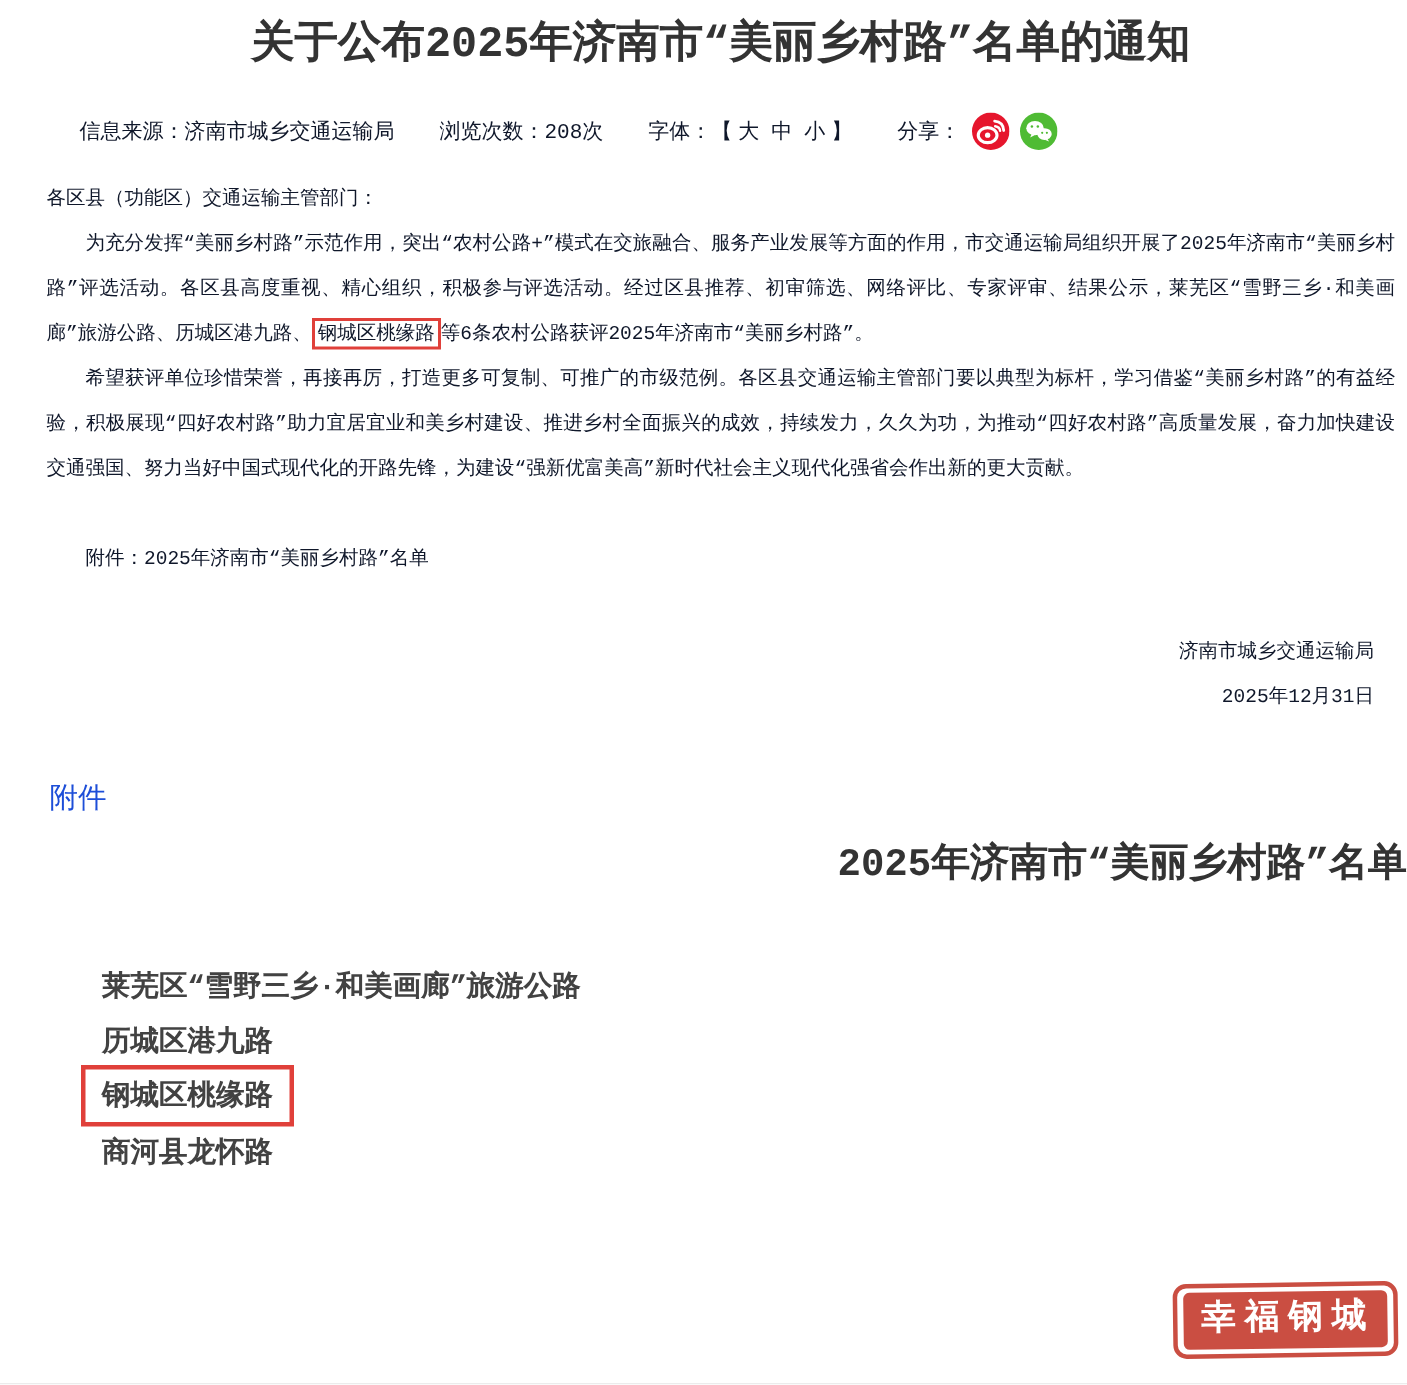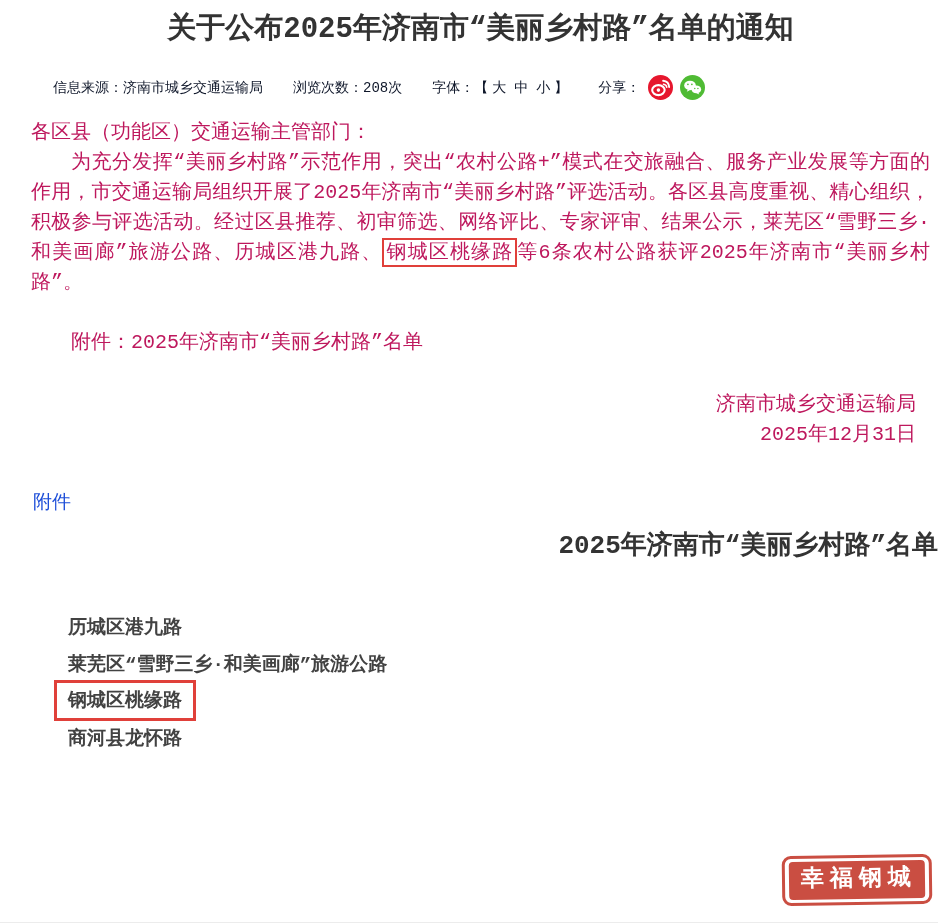--- a/index.html
+++ b/index.html
@@ -33,23 +33,23 @@
     white-space: nowrap;
   }
   .meta-item { margin-right: 30px; display: flex; align-items: center; }
   .font-sizes span.fs-link { margin: 0 4px; cursor: pointer; }
   .share-item { margin-right: 8px; }
   .share-icons { display: flex; align-items: center; gap: 7px; }
   .share-icon { width: 25px; height: 25px; display: inline-block; cursor: pointer; }
 
   .body-text {
     margin: 18px 8px 0 8px;
-    font-size: 20px;
+    font-size: 13px;
     line-height: 30px;
-    color: #be185d;
+    color: #0f172a;
     text-align: justify;
   }
   .body-text p { margin: 0; }
   .salutation { text-indent: 0; }
   .para { text-indent: 2em; }
   .red-inline {
     border: 2px solid #e0403a;
     padding: 1px 2px;
   }
   .attach-ref { text-indent: 2em; margin-top: 30px !important; }
@@ -165,36 +165,37 @@
           <circle cx="17.2" cy="13" r="0.7" fill="#4fbb34"></circle>
           <path d="M17.5 16.8 L18.6 18.6 L15.8 17.4 Z" fill="#ffffff"></path>
         </svg>
       </span>
     </div>
   </div>
 
   <div class="body-text">
     <p class="salutation">各区县（功能区）交通运输主管部门：</p>
     <p class="para"><span>为充分发挥“美丽乡村路”示范作用，突出“农村公路+”模式在交旅融合、服务产业发展等方面的作用，市交通运输局组织开展了2025年济南市“美丽乡村路”评选活动。各区县高度重视、精心组织，积极参与评选活动。经过区县推荐、初审筛选、网络评比、专家评审、结果公示，莱芜区“雪野三乡·和美画廊”旅游公路、历城区港九路、</span><span class="red-inline">钢城区桃缘路</span><span>等6条农村公路获评2025年济南市“美丽乡村路”。</span></p>
+    <p class="para">希望获评单位珍惜荣誉，再接再厉，打造更多可复制、可推广的市级范例。各区县交通运输主管部门要以典型为标杆，学习借鉴“美丽乡村路”的有益经验，积极展现“四好农村路”助力宜居宜业和美乡村建设、推进乡村全面振兴的成效，持续发力，久久为功，为推动“四好农村路”高质量发展，奋力加快建设交通强国、努力当好中国式现代化的开路先锋，为建设“强新优富美高”新时代社会主义现代化强省会作出新的更大贡献。</p>
     <p class="para attach-ref">附件：2025年济南市“美丽乡村路”名单</p>
     <div class="sign-block">
       <p class="sign-line">济南市城乡交通运输局</p>
       <p class="sign-line sign-date">2025年12月31日</p>
     </div>
   </div>
 
   <div class="att-section">
     <p class="att-label">附件</p>
     <h2 class="att-title">2025年济南市“美丽乡村路”名单</h2>
     <ul class="road-list">
       <li>
+          <span>莱芜区“雪野三乡·和美画廊”旅游公路</span>
+        </li>
+      <li>
           <span>历城区港九路</span>
-        </li>
-      <li>
-          <span>莱芜区“雪野三乡·和美画廊”旅游公路</span>
         </li>
       <li>
           <span class="boxed-road">钢城区桃缘路</span>
         </li>
       <li>
           <span>商河县龙怀路</span>
         </li>
     </ul>
   </div>
 

